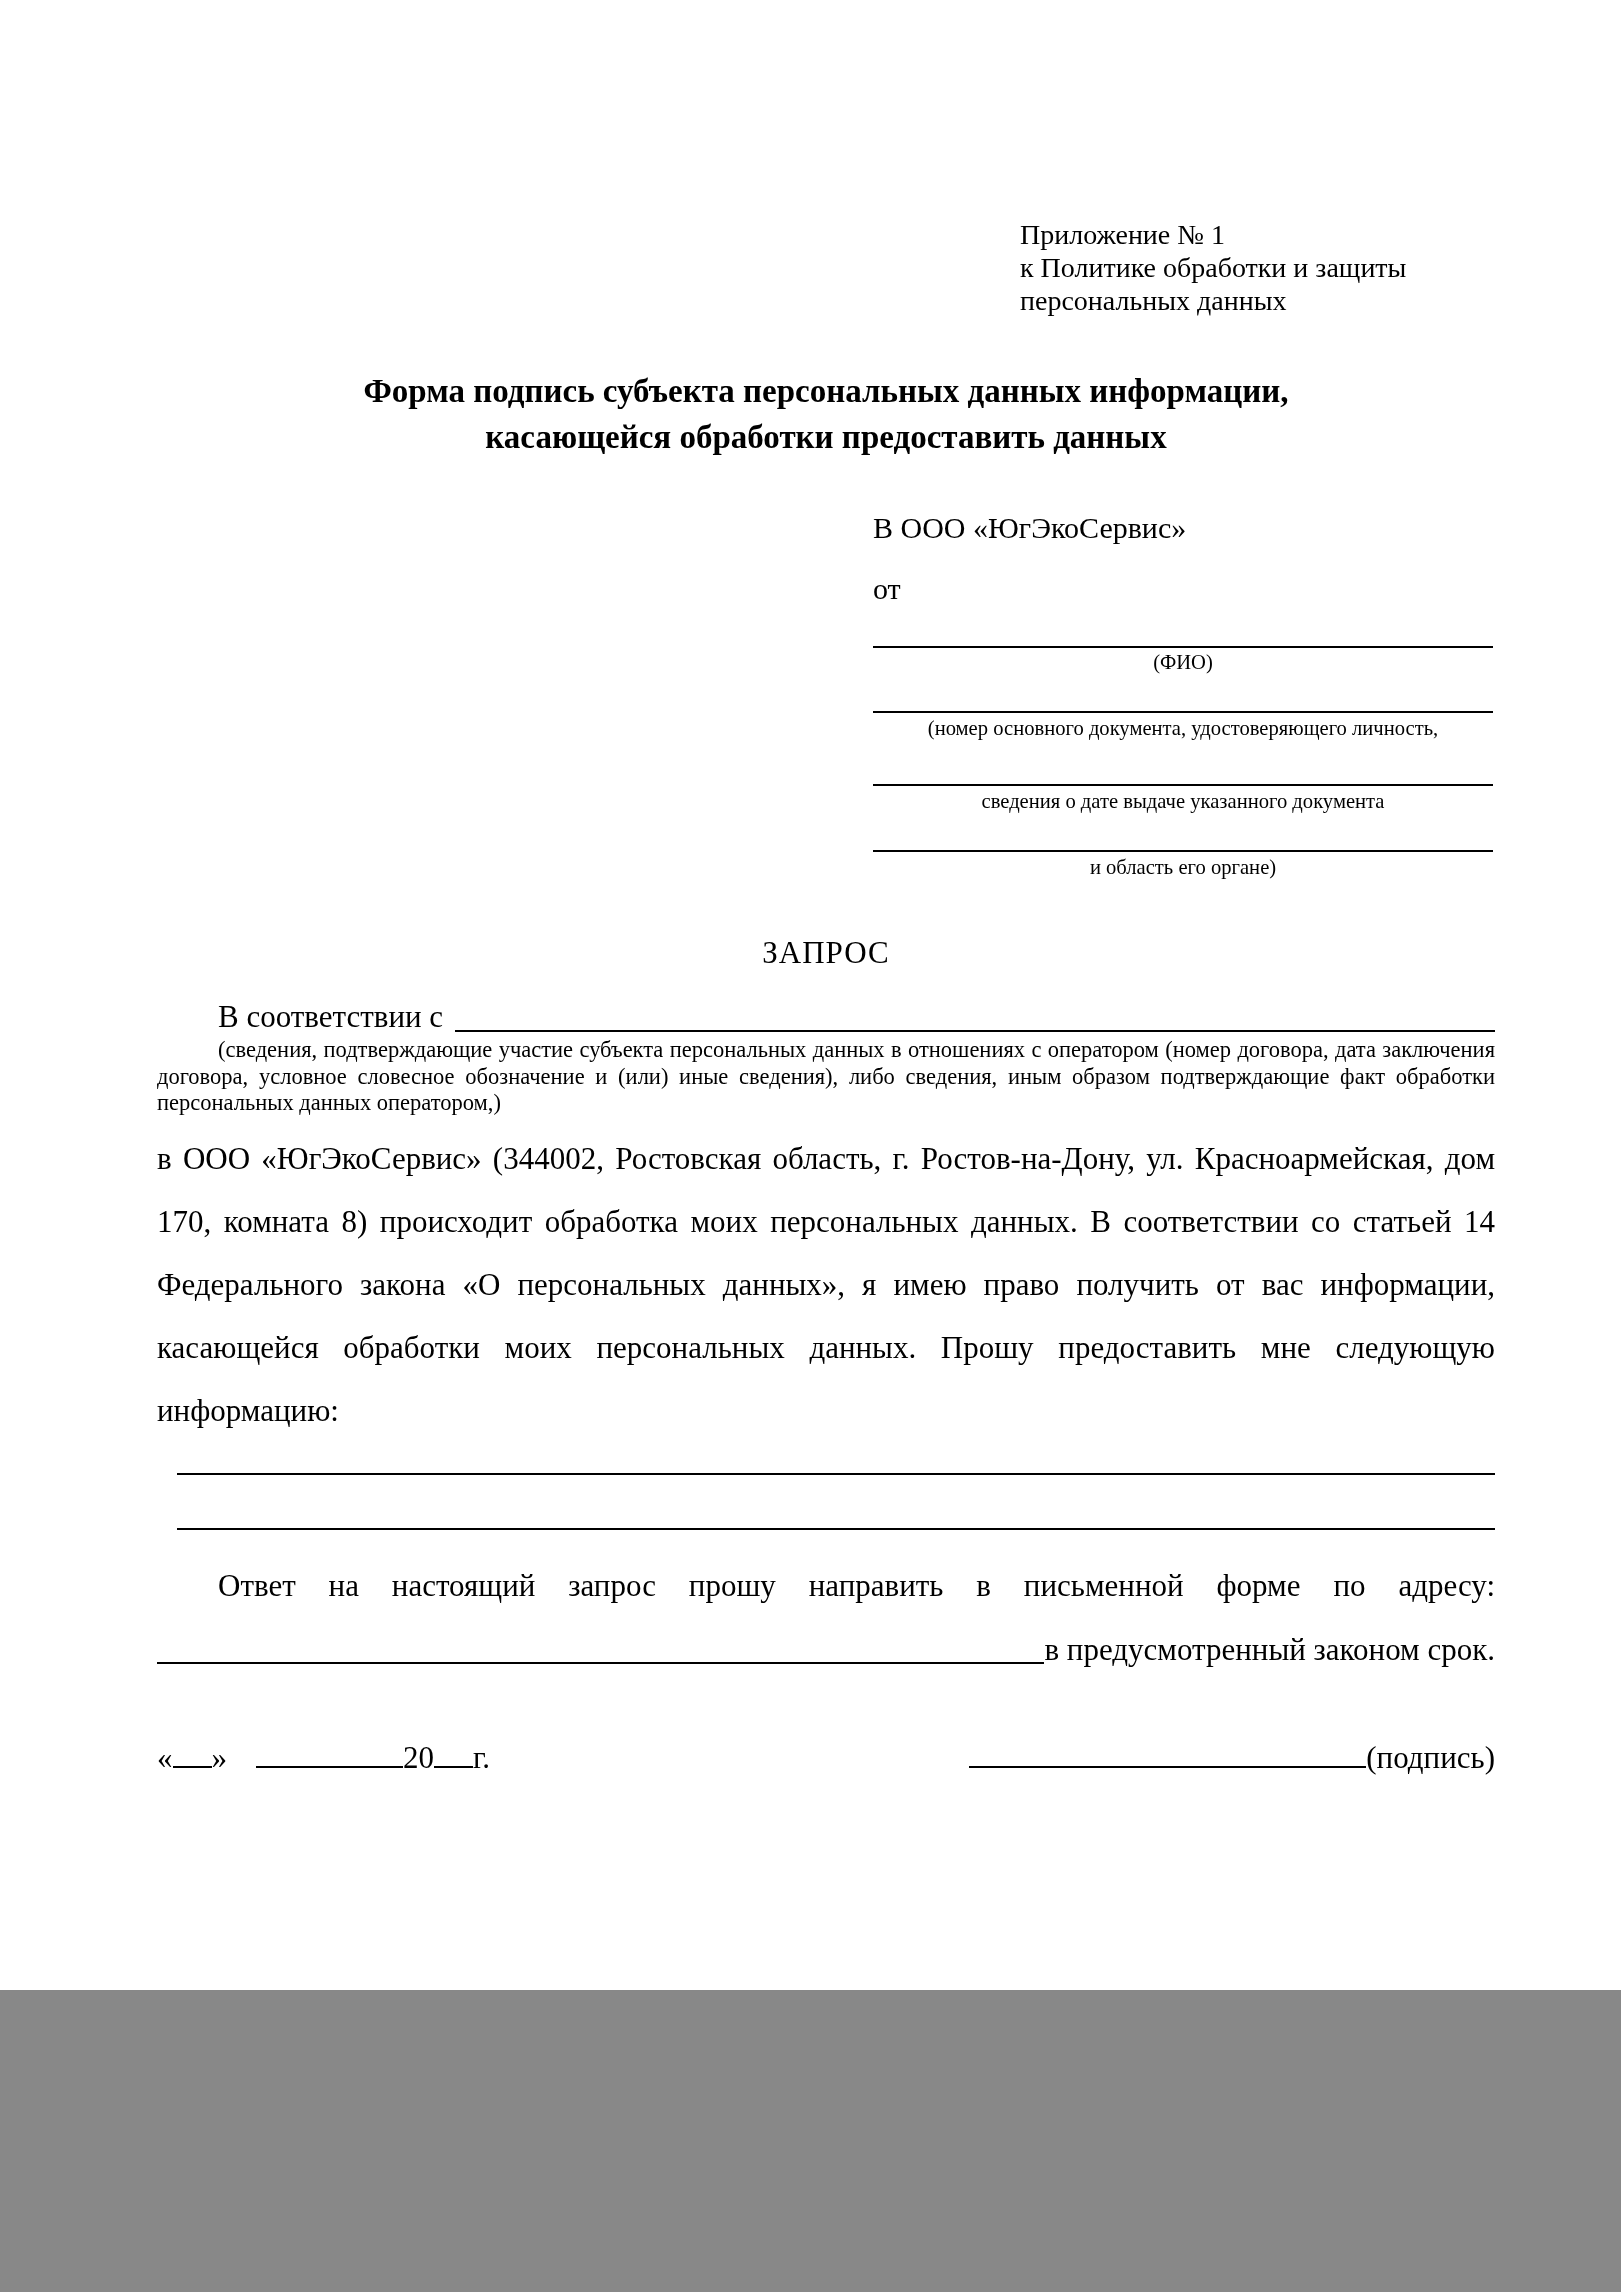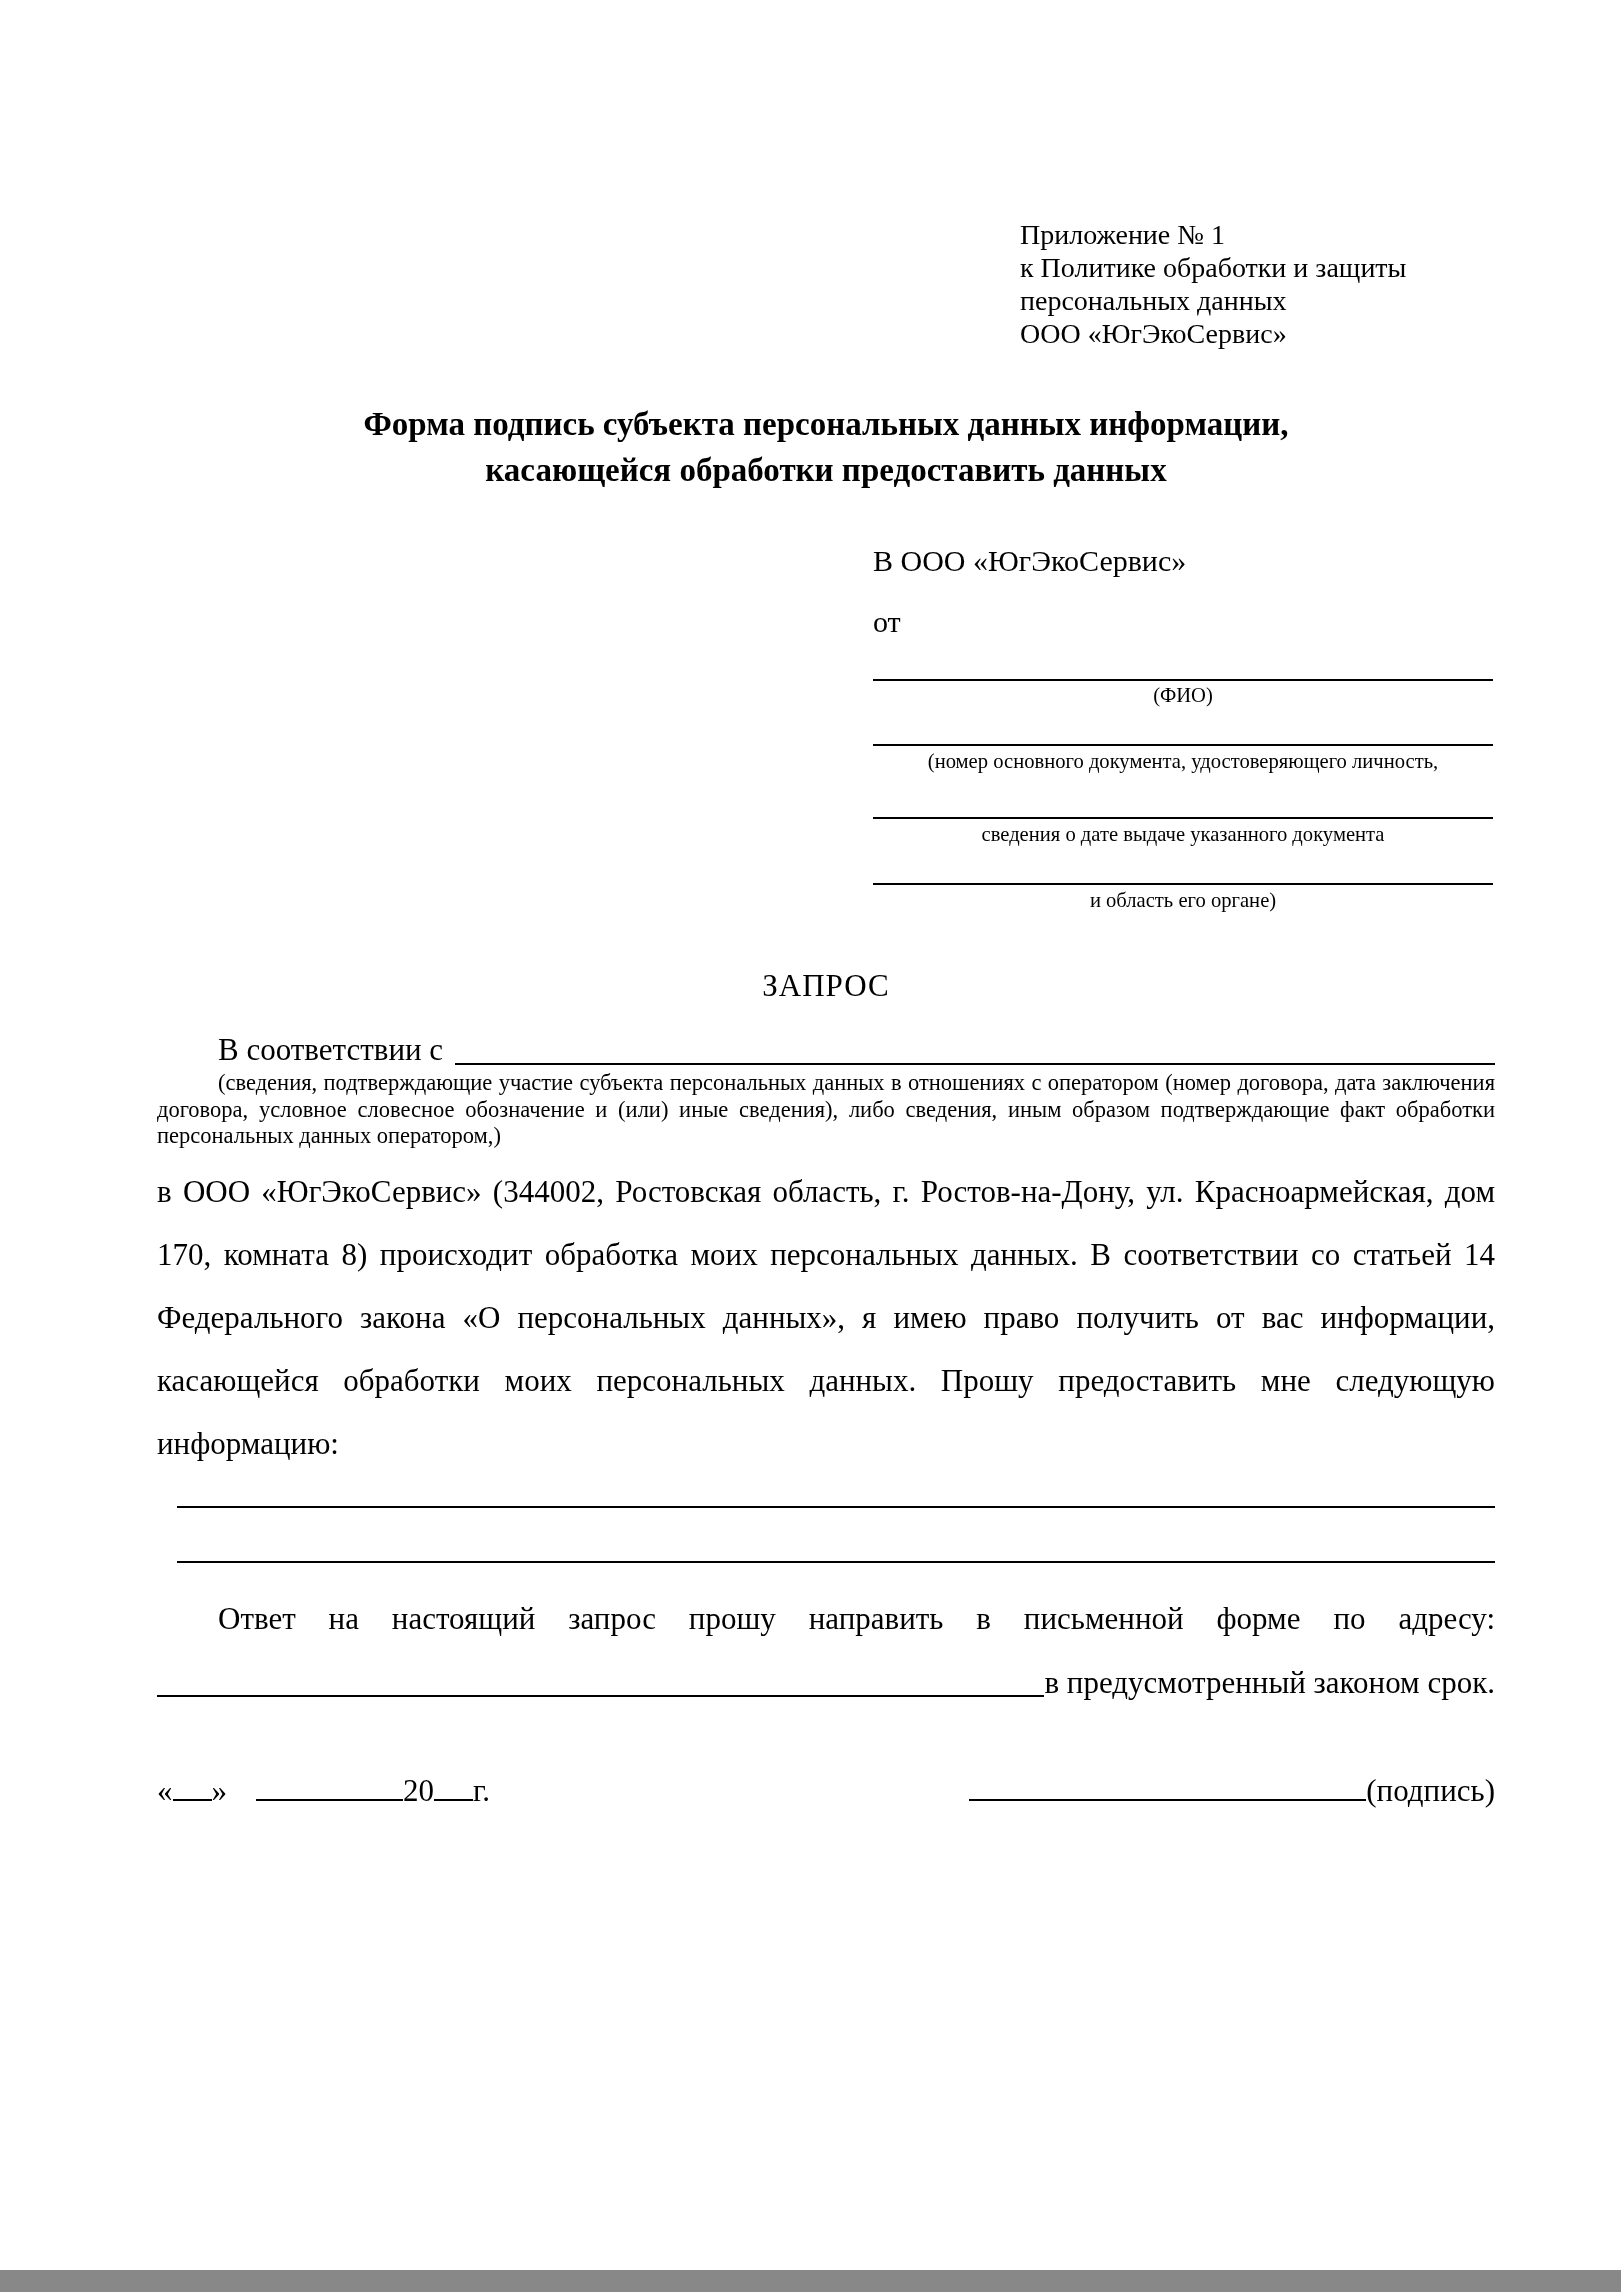--- a/index.html
+++ b/index.html
@@ -1,18 +1,18 @@
 <!DOCTYPE html>
 <html lang="ru"><head>
 <meta charset="utf-8">
 <style>
   html, body { margin: 0; padding: 0; background: #888; }
   .page {
     width: 1621px;
-    height: 2270px;
+    height: 1990px;
     margin: 0 auto;
     background: #ffffff;
     color: #000000;
     font-family: "Liberation Serif", "DejaVu Serif", serif;
     box-sizing: border-box;
     padding: 218px 126px 0 157px;
     position: relative;
     overflow: hidden;
   }
 
@@ -149,21 +149,20 @@
 </style>
 </head>
 <body>
 
 <div class="page">
 
   <div class="hdr-right">
     <div>Приложение № 1</div>
     <div>к Политике обработки и защиты</div>
     <div>персональных данных</div>
-    <div>ООО «ЮгЭкоСервис»</div>
   </div>
 
   <div class="doc-title">
     <div>Форма подпись субъекта персональных данных информации,</div>
     <div>касающейся обработки предоставить данных</div>
   </div>
 
   <div class="addressee">
     <div class="to-line">В ООО «ЮгЭкоСервис»</div>
     <div class="from-line">от</div>

